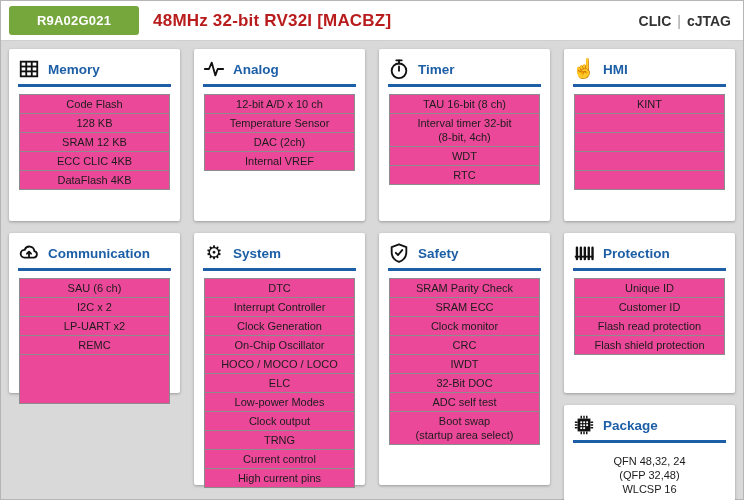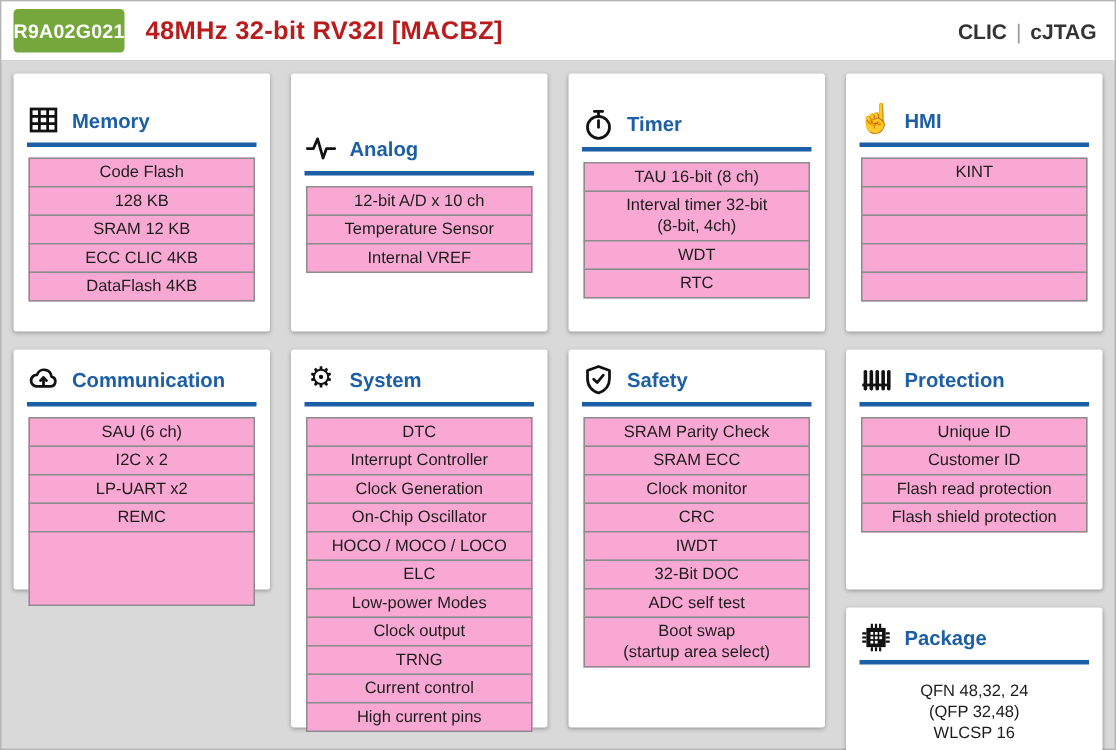--- a/index.html
+++ b/index.html
@@ -11,46 +11,46 @@
   }
   .page{width:744px;height:500px;border:1px solid #b5b5b5;box-sizing:border-box;display:flex;flex-direction:column;}
   
   .topbar{
     height:40px;background:#ffffff;display:flex;align-items:center;
     padding:0 12px 0 8px;box-sizing:border-box;gap:14px;flex:0 0 auto;
     border-bottom:1px solid #cfcfcf;
   }
   .badge{
     background:#76a73d;color:#fff;font-weight:bold;font-size:13px;
-    padding:7px 0;border-radius:3px;letter-spacing:.2px;
+    padding:7px 28px;border-radius:3px;letter-spacing:.2px;
   }
   .main-title{font-size:17px;font-weight:bold;color:#b91c1c;letter-spacing:.2px;}
   .top-right{margin-left:auto;display:flex;align-items:flex-end;gap:6px;font-size:14px;font-weight:bold;color:#333;}
   .top-right .pipe{color:#9a9a9a;font-weight:normal;}
   
   .grid{flex:1;display:flex;gap:14px;padding:8px;box-sizing:border-box;}
   .col{flex:1;display:flex;flex-direction:column;gap:12px;min-width:0;}
   .card{
     background:#fff;border-radius:2px;box-sizing:border-box;
     box-shadow:0 1px 3px rgba(0,0,0,.30);
     padding:7px 9px 9px;display:flex;flex-direction:column;
   }
-  .h172{height:172px;flex:0 0 auto;justify-content:center;}
+  .h172{height:172px;flex:0 0 auto;}
   .h252{height:252px;flex:0 0 auto;}
   .h160{height:160px;flex:0 0 auto;}
   .grow{flex:1;}
   .card-head{display:flex;align-items:center;gap:8px;padding:2px 0 4px;}
   .icon{width:22px;height:22px;flex:0 0 auto;display:flex;align-items:center;justify-content:center;}
   .icon svg{display:block;}
   .icon.glyph{font-size:19px;line-height:22px;color:#111;}
   .card-title{font-size:13.5px;font-weight:bold;color:#1d5fa6;}
   .rule{height:3px;background:#1d5fa6;margin:0 0 7px;flex:0 0 auto;}
   .items{margin:0 1px;}
   .item{
-    border:1px solid #8c8c8c;margin-top:-1px;background:#f9a8d4;
+    border:1px solid #8c8c8c;margin-top:-1px;background:#ec4899;
     text-align:center;font-size:11px;line-height:14px;color:#1c1c1c;
     padding:2px 3px;min-height:14px;white-space:pre-line;
   }
   .item:first-child{margin-top:0;}
   .item.filler{height:44px;}
   .pkg-text{
     margin-top:4px;text-align:center;font-size:11px;line-height:14px;
     color:#1c1c1c;white-space:pre-line;
   }
 </style>
@@ -131,20 +131,21 @@
             <svg viewBox="0 0 24 24" width="22" height="22">
                 <polyline points="2,12 6.5,12 9.5,5 13.5,19 16,12 22,12" fill="none" stroke="#111" stroke-width="2" stroke-linejoin="round" stroke-linecap="round"></polyline>
               </svg>
           </span>
           <span class="card-title">Analog</span>
         </div>
         <div class="rule"></div>
         <div class="items">
           <div class="item">12-bit A/D x 10 ch</div>
           <div class="item">Temperature Sensor</div>
+          <div class="item">DAC (2ch)</div>
           <div class="item">Internal VREF</div>
         </div>
       </div>
 
       <div class="card h252">
         <div class="card-head">
           <span class="icon glyph">⚙</span>
           <span class="card-title">System</span>
         </div>
         <div class="rule"></div>

